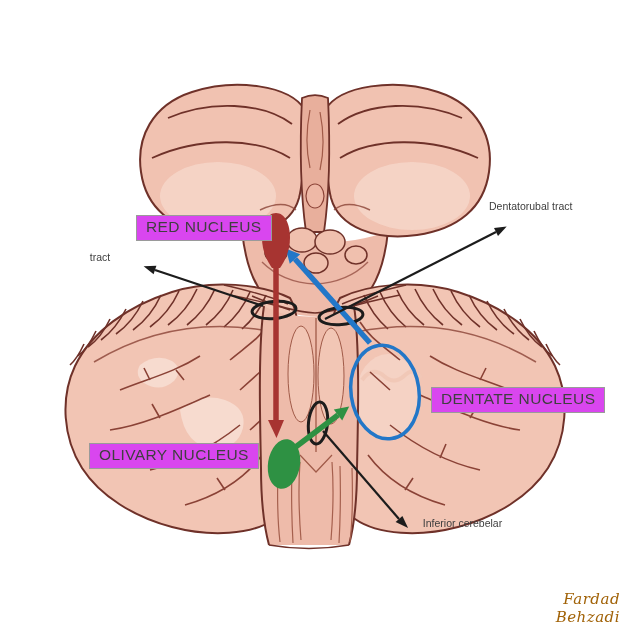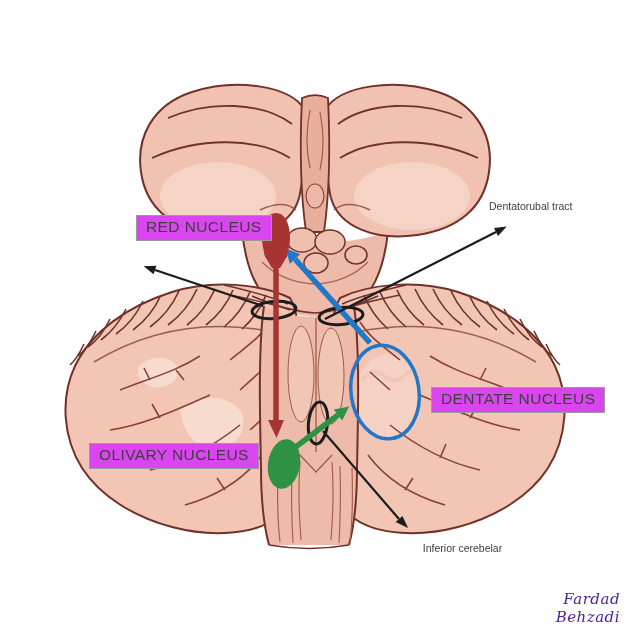--- a/index.html
+++ b/index.html
@@ -12,21 +12,21 @@
     position:absolute;background:#d946ef;border:1.5px solid #9a9a9a;color:#3f3f3f;
     font-size:15.5px;letter-spacing:.4px;padding:2px 9px 4px;white-space:nowrap;z-index:5;
   }
   .small-label{
     position:absolute;color:#3d3d3d;font-size:10.5px;line-height:1.4;z-index:5;
   }
   .small-label span{display:block;}
   .center{text-align:center;}
   .signature{
     position:absolute;font-family:"DejaVu Serif",serif;font-style:italic;
-    font-size:15px;color:#4c1d95;z-index:5;letter-spacing:.5px;
+    font-size:15px;color:#a16207;z-index:5;letter-spacing:.5px;
   }
 </style>
 </head>
 <body>
 
 <div class="canvas">
 
   <svg width="630" height="630" viewBox="0 0 630 630">
 
     <g>
@@ -142,22 +142,23 @@
       <line x1="323" y1="431" x2="399" y2="519" stroke="#1c1c1c" stroke-width="2.2"></line>
       <polygon points="408.1,528.1 395.6,521.9 402.4,516.1" fill="#1c1c1c"></polygon>
     </g>
   </svg>
 
   <div class="label-box" style="left:136px;top:215px;">RED NUCLEUS</div>
   <div class="label-box" style="left:89px;top:443px;">OLIVARY NUCLEUS</div>
   <div class="label-box" style="left:431px;top:387px;">DENTATE NUCLEUS</div>
 
   <div class="small-label center" style="left:40px;top:250px;width:120px;">
+    <span>tract</span>
   </div>
 
   <div class="small-label" style="left:489px;top:199px;">Dentatorubal tract</div>
 
-  <div class="small-label center" style="left:385px;top:541px;width:155px;">
+  <div class="small-label center" style="left:385px;top:516px;width:155px;">
     <span>Inferior cerebelar</span>
   </div>
 
   <div class="signature" style="left:520px;top:590px;width:100px;text-align:right;">Fardad Behzadi</div>
 </div>
 
 </body></html>

